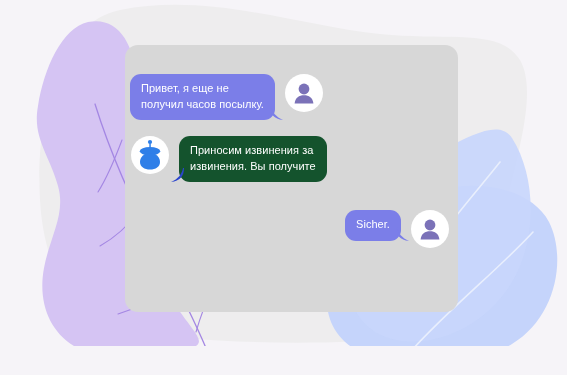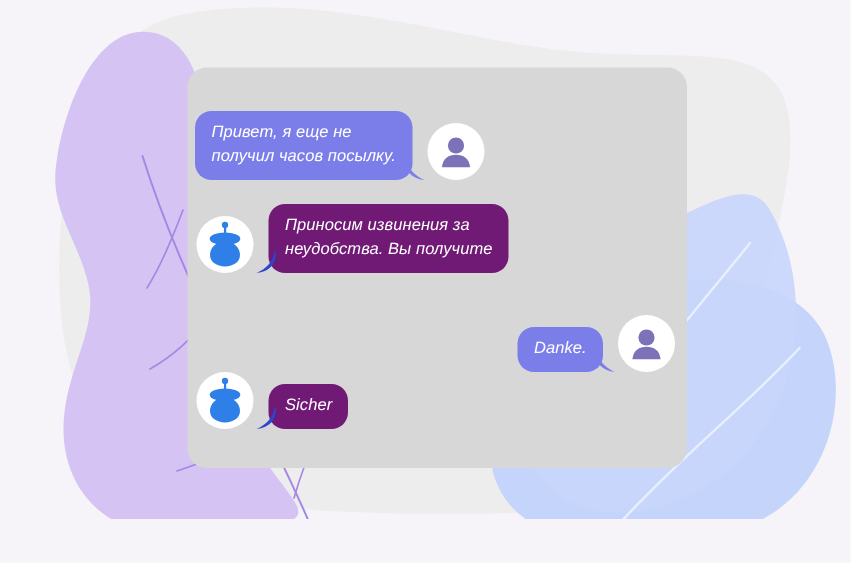--- a/index.html
+++ b/index.html
@@ -32,38 +32,37 @@
     width: 333px;
     height: 267px;
     background: #d7d7d7;
     border-radius: 13px;
   }
 
   
   .msg-row {
     position: absolute;
     display: flex;
-    align-items: flex-end;
-    font-style: italic;
+    align-items: flex-start;
   }
   .msg-row.outgoing { flex-direction: row; }
   .msg-row.incoming { flex-direction: row; }
 
   .bubble {
     position: relative;
     border-radius: 11px;
     padding: 7px 11px 8px 11px;
     font-size: 11px;
     line-height: 15.5px;
     color: #ffffff;
     letter-spacing: 0.05px;
     box-sizing: border-box;
   }
   .bubble.light  { background: #7b7ee8; }
-  .bubble.dark   { background: #701a75; }
+  .bubble.dark   { background: #14532d; }
 
   
   .bubble .tail {
     position: absolute;
     bottom: 0px;
     width: 14px;
     height: 14px;
     overflow: hidden;
   }
   .bubble.light .tail { right: -9px; }
@@ -174,61 +173,41 @@
         <circle cx="15" cy="3" r="2.1" fill="#2f7fe8"></circle>
         <rect x="14.3" y="4.4" width="1.5" height="4.6" fill="#2f7fe8"></rect>
         <ellipse cx="15" cy="12.2" rx="10.2" ry="4.2" fill="#2f7fe8"></ellipse>
         <path d="M15 14 C 21.4 14, 25 18.6, 25 23 C 25 27.6, 20.6 30.6, 15 30.6
                  C 9.4 30.6, 5 27.6, 5 23 C 5 18.6, 8.6 14, 15 14 Z" fill="#2f7fe8"></path>
       </svg>
     </div>
     <div class="spacer-l"></div>
     <div class="bubble dark tail-left">
       <div>Приносим извинения за</div>
-      <div>неудобства. Вы получите</div>
+      <div>извинения. Вы получите</div>
       <span class="tail">
         <svg width="14" height="14" viewBox="0 0 14 14">
           <path d="M14 0 C 14 8, 10 13, 1 14 C 8 11, 12 6, 13 0 Z" fill="#2b45cd"></path>
         </svg>
       </span>
     </div>
   </div>
 
   <div class="msg-row outgoing" id="row-3">
     <div class="bubble light">
-      <div>Danke.</div>
+      <div>Sicher.</div>
       <span class="tail">
         <svg width="14" height="14" viewBox="0 0 14 14">
           <path d="M0 0 C 0 8, 4 13, 13 14 C 6 11, 2 6, 1 0 Z" fill="#7b7ee8"></path>
         </svg>
       </span>
     </div>
     <div class="spacer-r"></div>
     <div class="avatar">
       <svg width="30" height="30" viewBox="0 0 30 30">
         <circle cx="15" cy="11" r="5.4" fill="#7b72b8"></circle>
         <path d="M5.6 25.5 C 6.2 19.6, 10.1 17.2, 15 17.2 C 19.9 17.2, 23.8 19.6, 24.4 25.5 Z" fill="#7b72b8"></path>
       </svg>
     </div>
   </div>
 
-  <div class="msg-row incoming" id="row-4">
-    <div class="avatar">
-      <svg width="30" height="32" viewBox="0 0 30 32">
-        <circle cx="15" cy="3" r="2.1" fill="#2f7fe8"></circle>
-        <rect x="14.3" y="4.4" width="1.5" height="4.6" fill="#2f7fe8"></rect>
-        <ellipse cx="15" cy="12.2" rx="10.2" ry="4.2" fill="#2f7fe8"></ellipse>
-        <path d="M15 14 C 21.4 14, 25 18.6, 25 23 C 25 27.6, 20.6 30.6, 15 30.6
-                 C 9.4 30.6, 5 27.6, 5 23 C 5 18.6, 8.6 14, 15 14 Z" fill="#2f7fe8"></path>
-      </svg>
-    </div>
-    <div class="spacer-l"></div>
-    <div class="bubble dark tail-left">
-      <div>Sicher</div>
-      <span class="tail">
-        <svg width="14" height="14" viewBox="0 0 14 14">
-          <path d="M14 0 C 14 8, 10 13, 1 14 C 8 11, 12 6, 13 0 Z" fill="#2b45cd"></path>
-        </svg>
-      </span>
-    </div>
-  </div>
 
 </div>
 
 </body></html>

